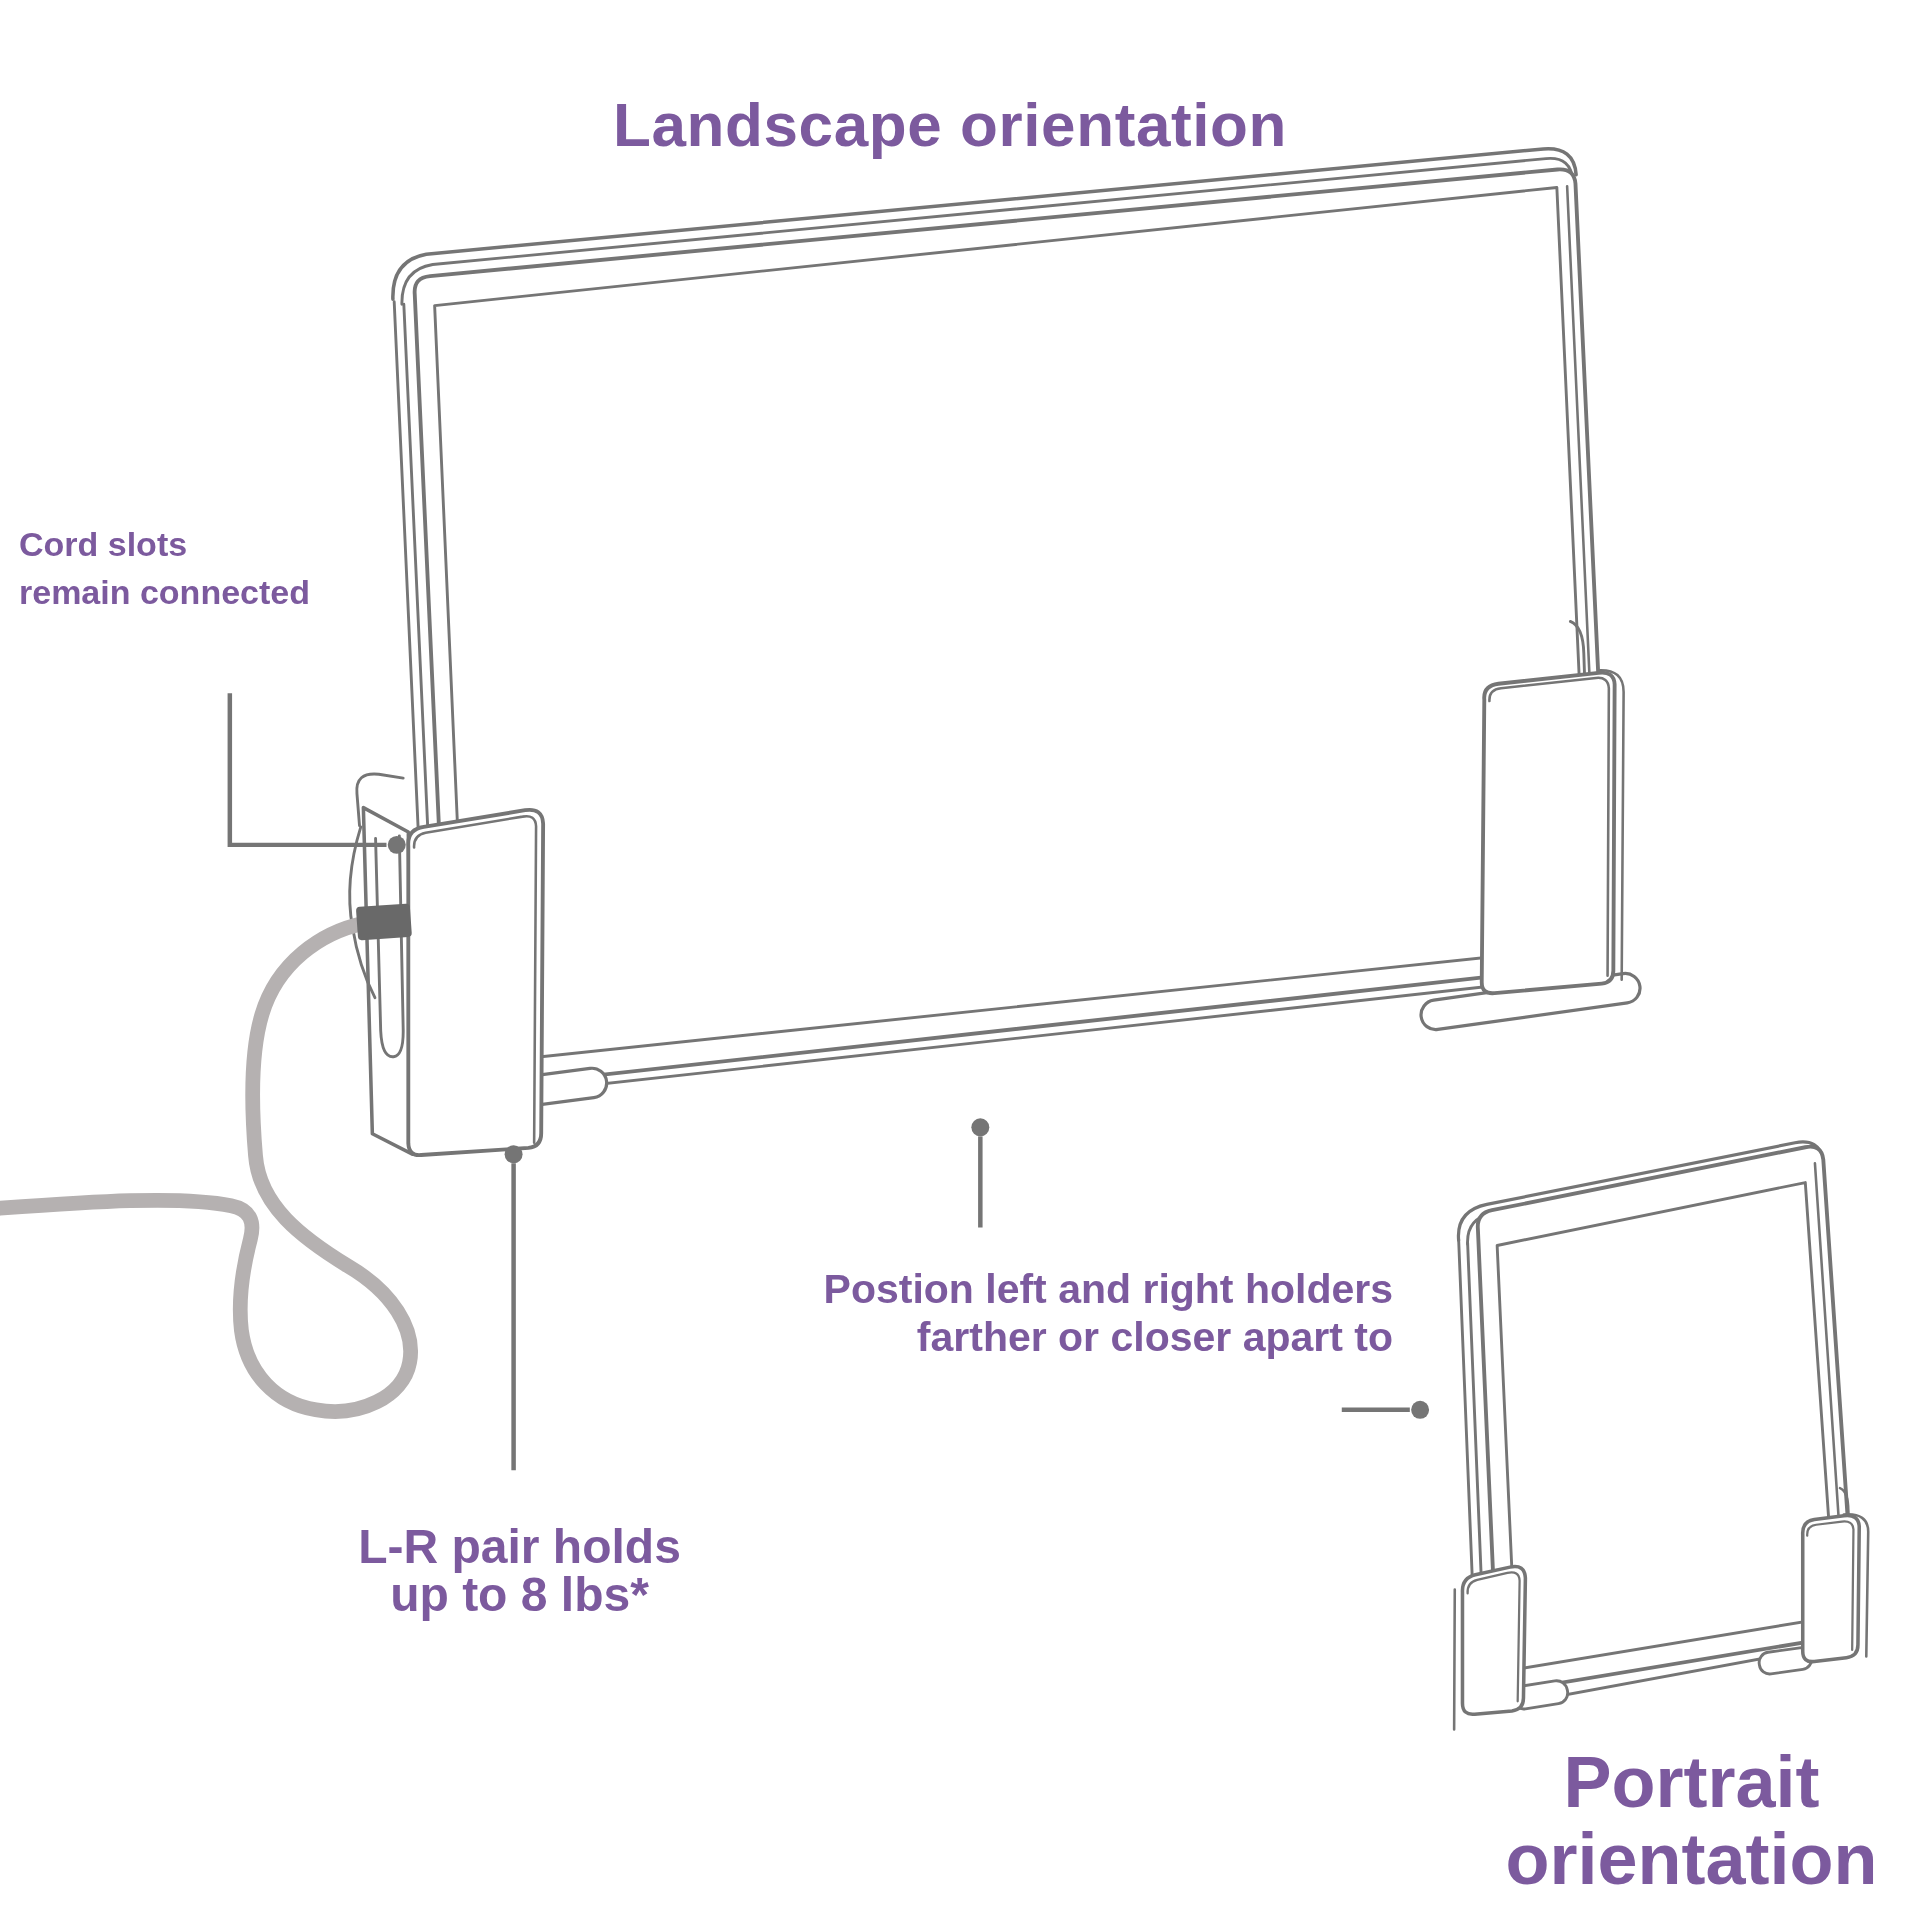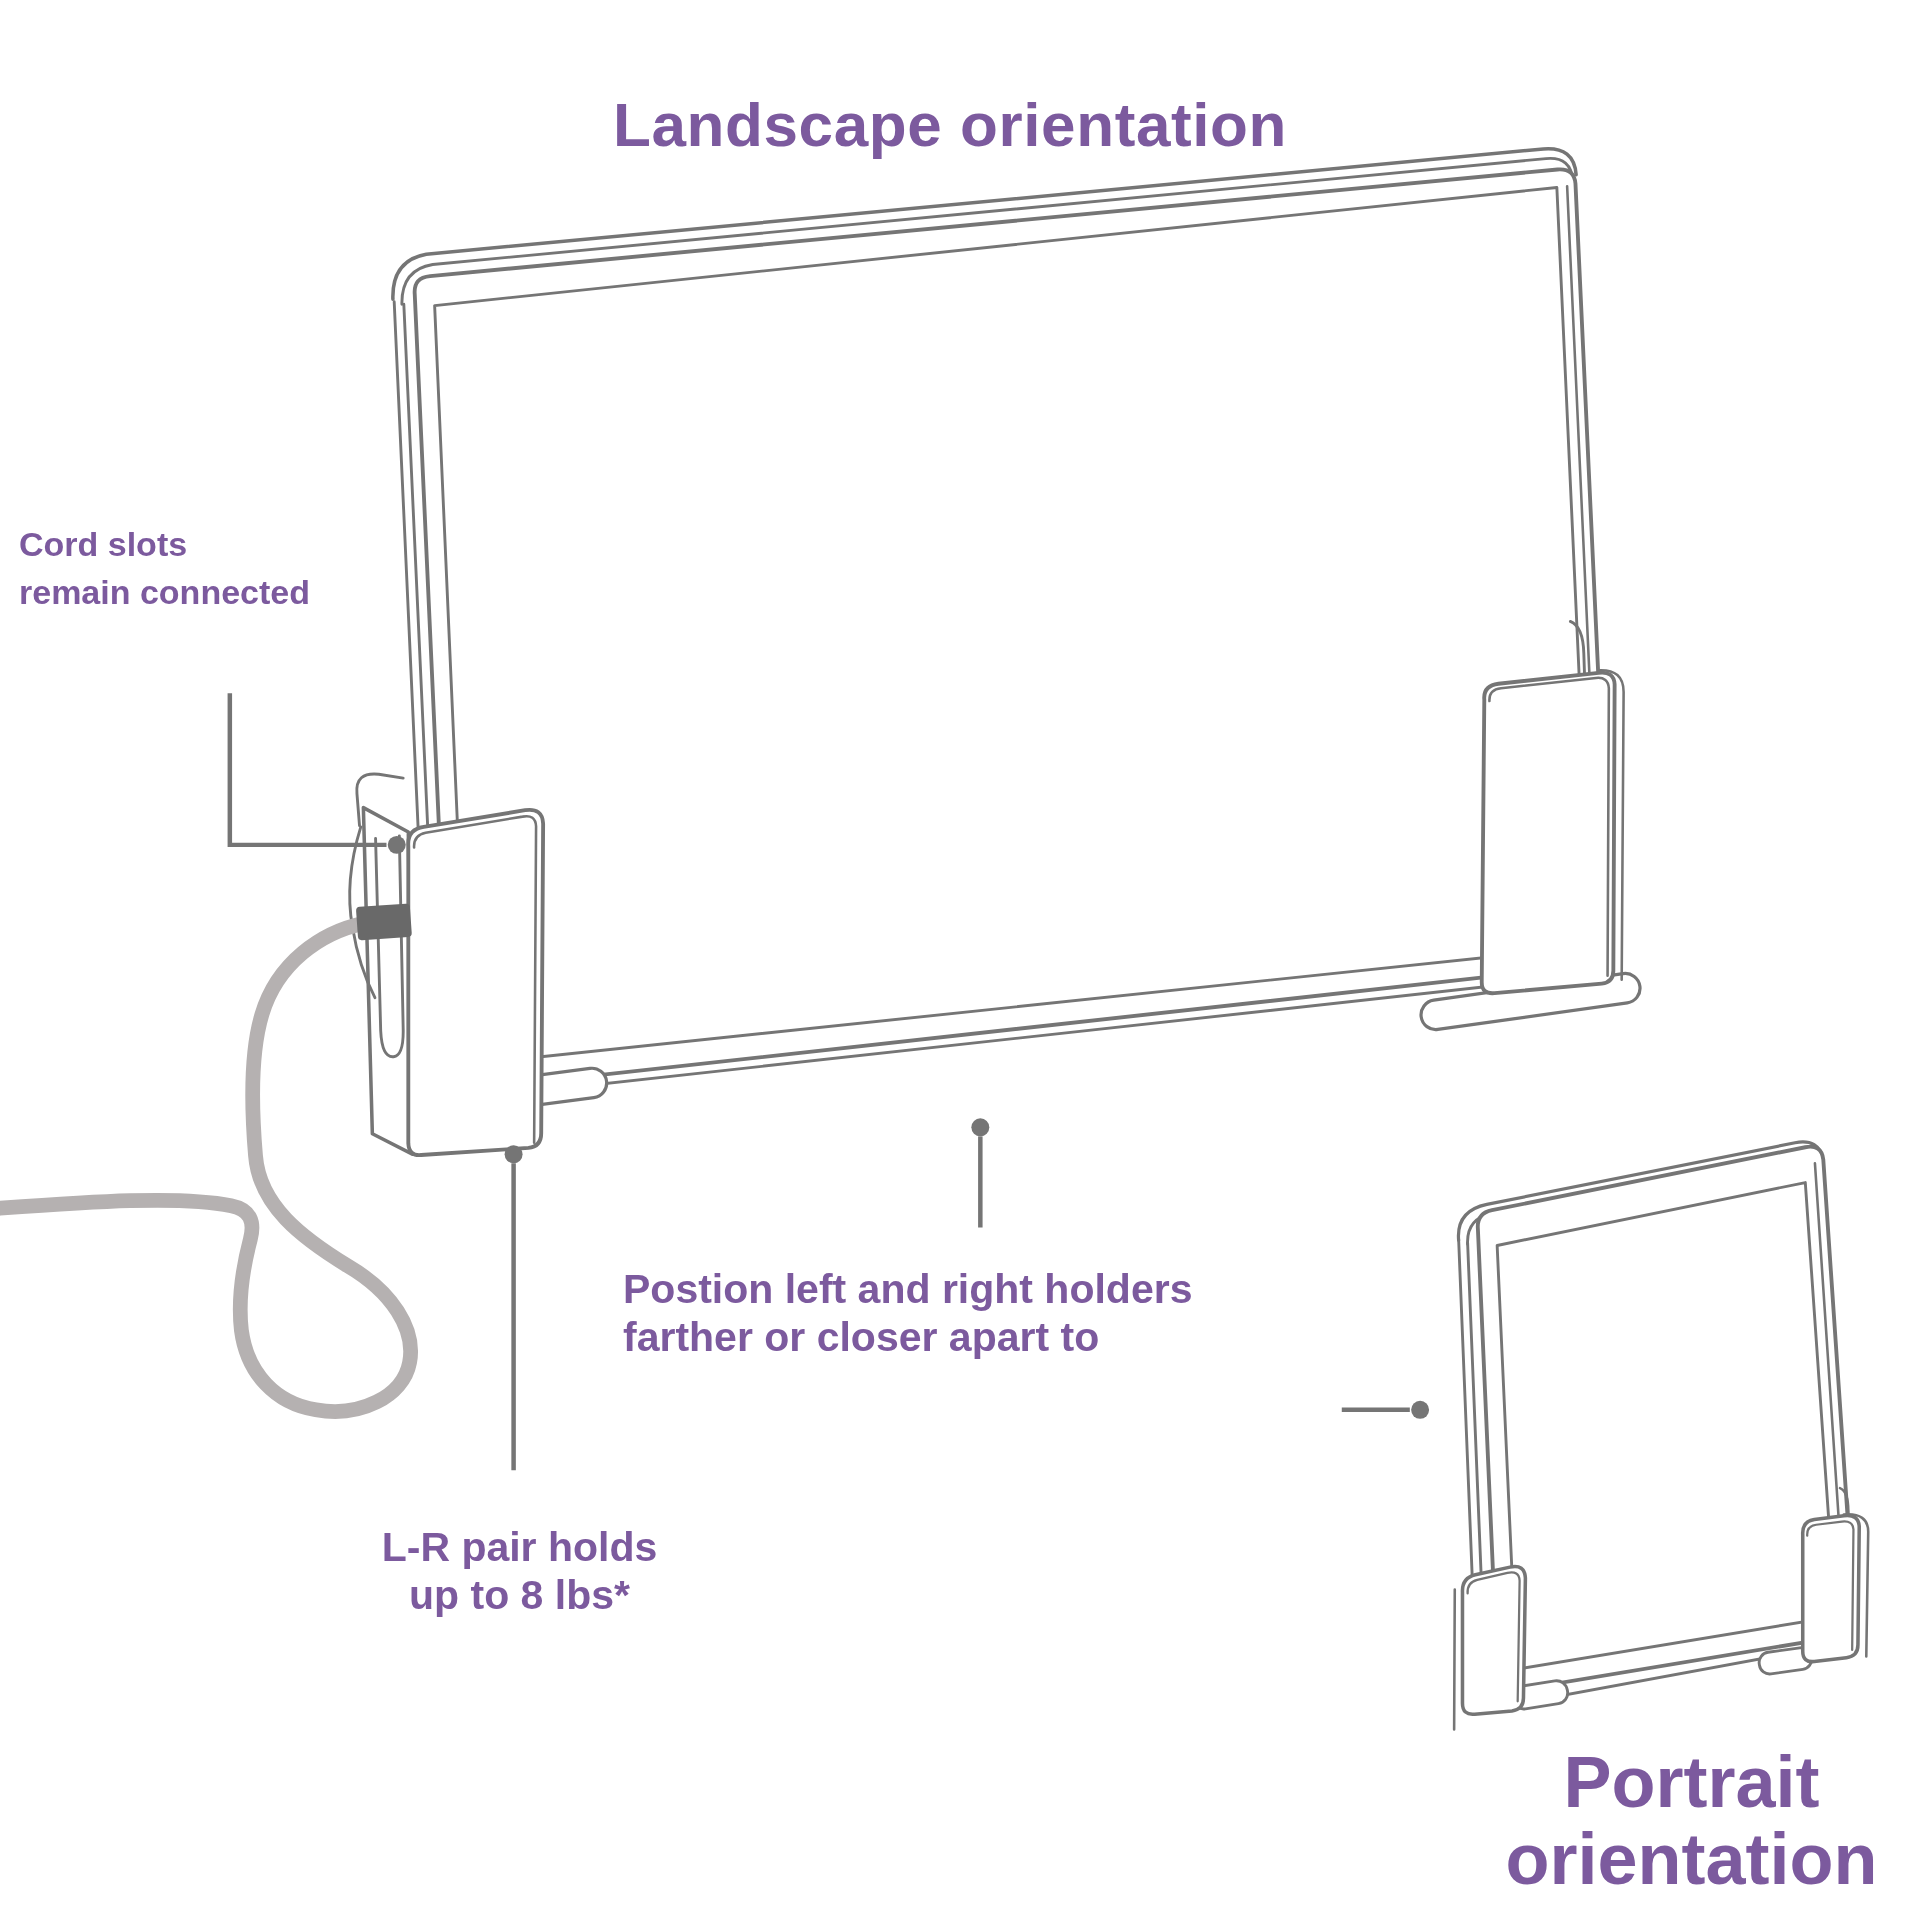--- a/index.html
+++ b/index.html
@@ -4,22 +4,22 @@
 <style>
   html,body{margin:0;padding:0;background:var(--background,#fff);}
   body{width:1926px;height:1926px;position:relative;overflow:hidden;
        font-family:"Liberation Sans","DejaVu Sans",sans-serif;}
   .stage{position:absolute;inset:0;width:1926px;height:1406px;}
   svg.drawing{position:absolute;left:0;top:0;width:1926px;height:1926px;}
   .lbl{position:absolute;color:var(--accent_purple,#7c5a9e);font-weight:700;}
   .lbl div{white-space:nowrap;}
   .title{left:308px;top:89px;width:1284px;text-align:center;font-size:62px;letter-spacing:0.6px;}
   .cord-slots{left:19px;top:520px;font-size:34px;line-height:48px;text-align:left;}
-  .position-note{left:623px;top:1265px;width:770px;text-align:left;font-size:41px;line-height:48px;}
-  .lr-pair{left:327px;top:1523px;width:385px;text-align:center;font-size:41px;line-height:48px;}
+  .position-note{left:623px;top:1265px;width:770px;text-align:right;font-size:41px;line-height:48px;}
+  .lr-pair{left:327px;top:1523px;width:385px;text-align:center;font-size:48px;line-height:48px;}
   .portrait-label{left:1499px;top:1744px;width:385px;text-align:center;font-size:72px;line-height:77px;}
   .outline{stroke:var(--line_gray,#757575);fill:none;stroke-linecap:round;stroke-linejoin:round;}
   .face{stroke:var(--line_gray,#757575);fill:#ffffff;stroke-linecap:round;stroke-linejoin:round;}
   .leader{stroke:var(--line_gray,#757575);fill:none;}
   .dot{fill:var(--line_gray,#757575);}
   .cord{stroke:var(--cord_gray,#b5b1b1);fill:none;stroke-linecap:round;}
   .connector{fill:var(--connector_gray,#696969);}
 </style>
 </head>
 <body>

